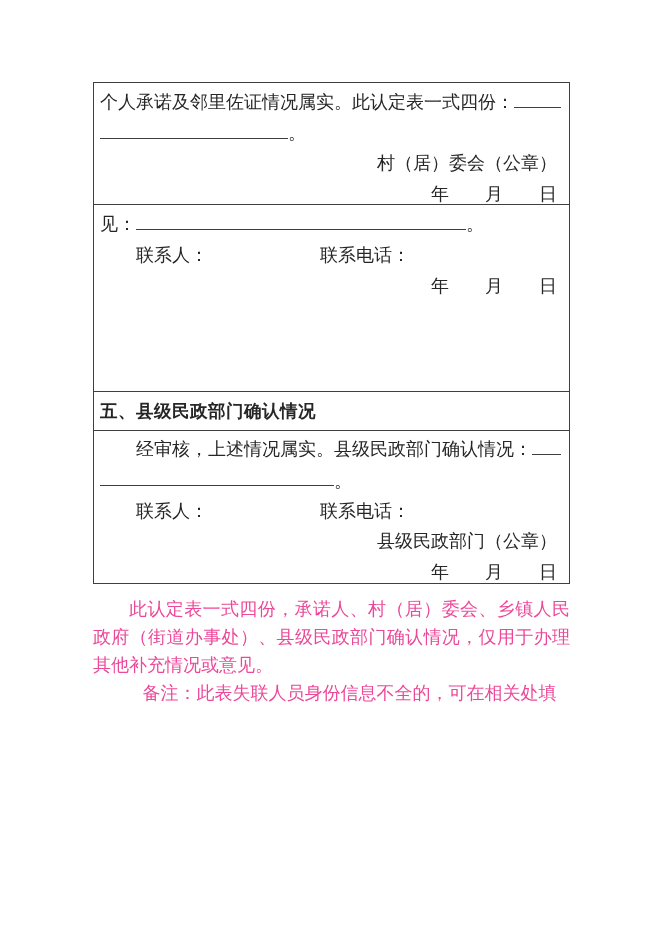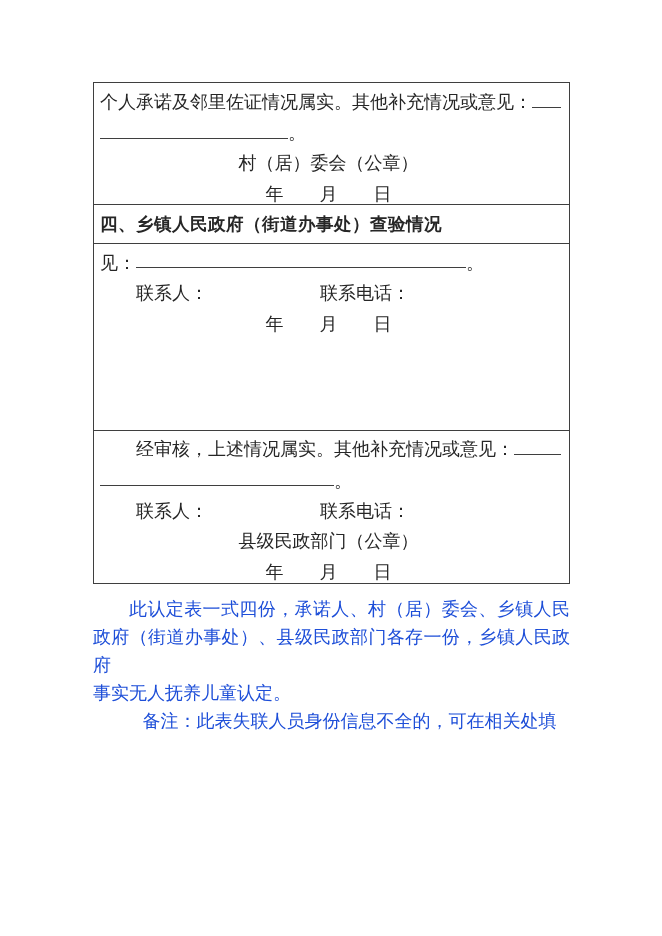--- a/index.html
+++ b/index.html
@@ -48,88 +48,88 @@
   .uline {
     display: inline-block;
     border-bottom: 1.4px solid #3f3f3f;
     height: 1.2em;
     vertical-align: baseline;
   }
   .fill { flex: 1 1 auto; margin-right: 2px; }
   .w188 { width: 188px; }
   .w330 { width: 330px; }
   .w234 { width: 234px; }
-  .right { text-align: center; padding-right: 6px; }
+  .right { text-align: right; padding-right: 6px; }
   .indent { padding-left: 36px; }
   .just { text-align: justify; text-align-last: justify; -moz-text-align-last: justify; }
   .contacts .gap { display: inline-block; width: 112px; }
   .footer {
     margin-top: 11px;
     width: 477px;
     font-size: 18px;
     line-height: 28px;
-    color: #1d4ed8;
+    color: #ec4899;
   }
   .footer .fline { white-space: nowrap; }
   .footer .fjust { white-space: normal; text-align: justify; text-align-last: justify; -moz-text-align-last: justify; }
   .ti { text-indent: 36px; text-align: center; }
 </style>
 </head>
 <body>
 
 <div class="screen">
   <div class="doc">
 
     <div class="form-table">
 
       <div class="cell cell-r1">
         <div class="line flexline">
-          <span class="txt">个人承诺及邻里佐证情况属实。其他补充情况或意见：</span>
+          <span class="txt">个人承诺及邻里佐证情况属实。此认定表一式四份：</span>
           <span class="uline fill"></span>
         </div>
         <div class="line">
           <span class="uline w188"></span><span>。</span>
         </div>
         <div class="line right">村（居）委会（公章）</div>
         <div class="line right">年　　月　　日</div>
       </div>
 
-      <div class="cell cell-hdr">
-        <span>四、乡镇人民政府（街道办事处）查验情况</span>
-      </div>
 
       <div class="cell cell-r3">
         <div class="line">
           <span>见：</span><span class="uline w330"></span><span>。</span>
         </div>
         <div class="line contacts indent">
           <span>联系人：</span><span class="gap"></span><span>联系电话：</span>
         </div>
         <div class="line right">年　　月　　日</div>
       </div>
 
+      <div class="cell cell-hdr">
+        <span>五、县级民政部门确认情况</span>
+      </div>
 
       <div class="cell cell-r5">
         <div class="line flexline indent">
-          <span class="txt">经审核，上述情况属实。其他补充情况或意见：</span>
+          <span class="txt">经审核，上述情况属实。县级民政部门确认情况：</span>
           <span class="uline fill"></span>
         </div>
         <div class="line">
           <span class="uline w234"></span><span>。</span>
         </div>
         <div class="line contacts indent">
           <span>联系人：</span><span class="gap"></span><span>联系电话：</span>
         </div>
         <div class="line right">县级民政部门（公章）</div>
         <div class="line right">年　　月　　日</div>
       </div>
 
     </div>
 
     <div class="footer">
       <div class="fline fjust ti">此认定表一式四份，承诺人、村（居）委会、乡镇人民</div>
-      <div class="fline fjust">政府（街道办事处）、县级民政部门各存一份，乡镇人民政府</div>
-      <div class="fline">事实无人抚养儿童认定。</div>
+      <div class="fline fjust">政府（街道办事处）、县级民政部门确认情况，仅用于办理</div>
+      <div class="fline">其他补充情况或意见。</div>
       <div class="fline ti">备注：此表失联人员身份信息不全的，可在相关处填</div>
     </div>
 
   </div>
 </div>
 
 </body></html>

